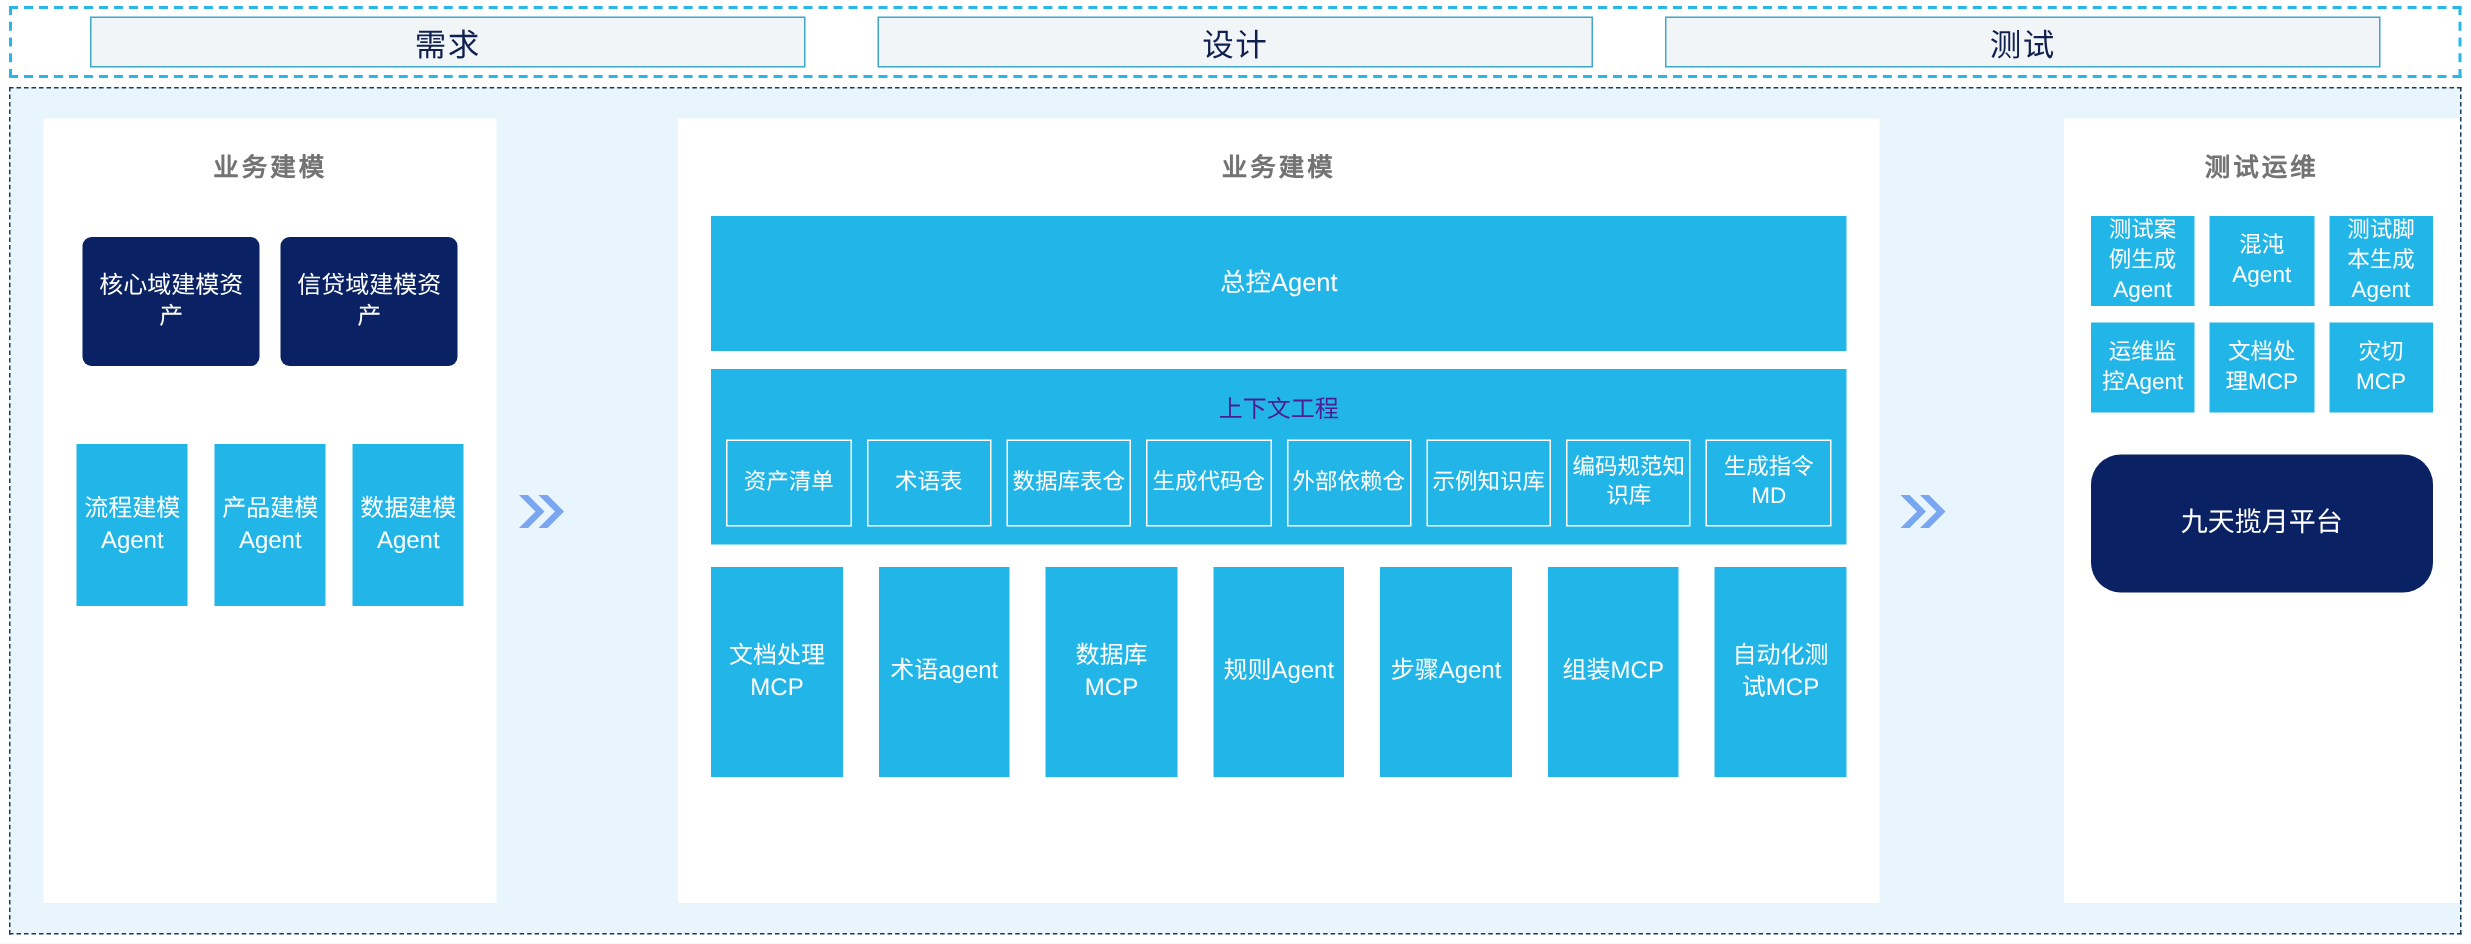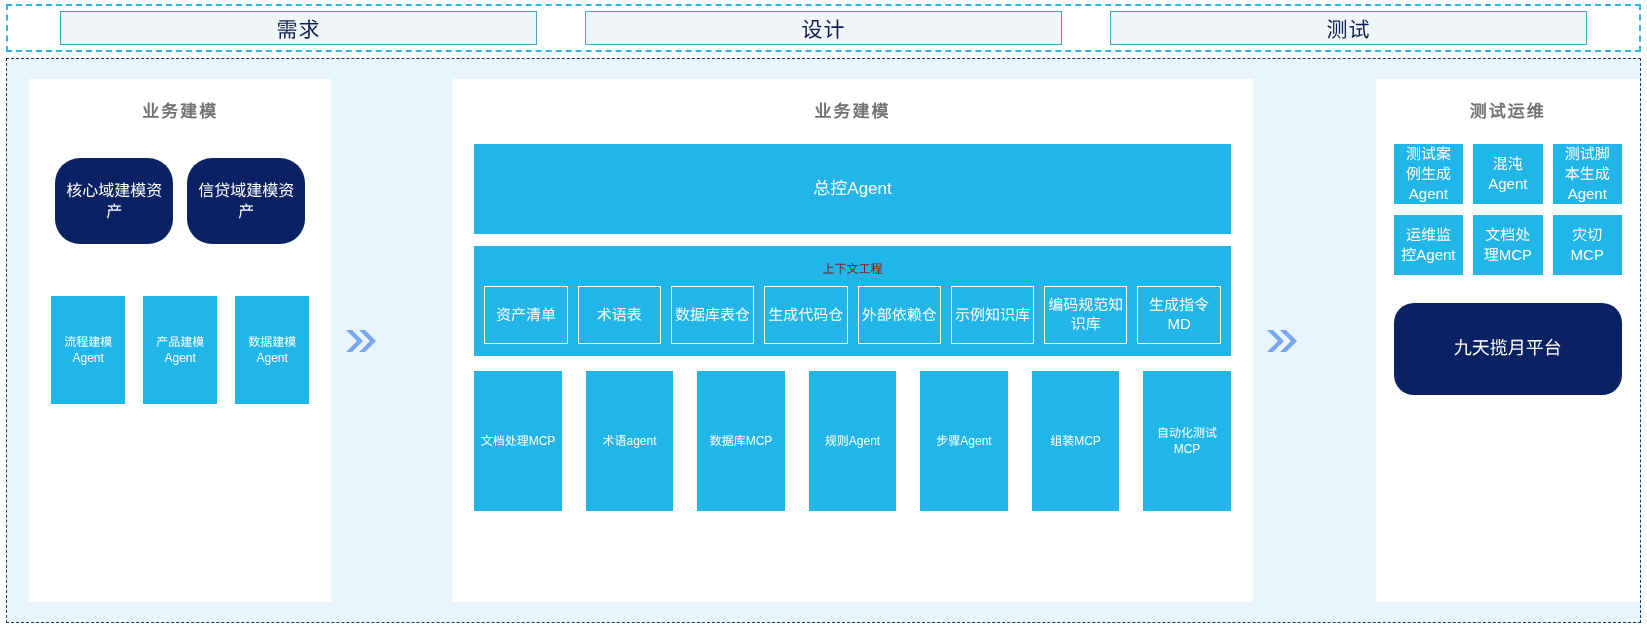--- a/index.html
+++ b/index.html
@@ -114,21 +114,21 @@
     padding: 4px 6px;
     box-sizing: border-box;
   }
   .tile-cyan {
     background: #22b5e8;
     color: #ffffff;
     display: flex;
     align-items: center;
     justify-content: center;
     text-align: center;
-    font-size: 12px;
+    font-size: 16px;
     line-height: 1.34;
     padding: 3px 5px;
     box-sizing: border-box;
   }
   .tile-outline {
     background: transparent;
     border: 1.4px solid #ffffff;
     color: #ffffff;
     display: flex;
     align-items: center;
@@ -143,21 +143,20 @@
   
   .left-assets {
     display: flex;
     gap: 14px;
     justify-content: center;
     margin-top: 36px;
   }
   .left-assets .tile-navy {
     width: 118px;
     height: 86px;
-    border-radius: 25px;
   }
   .left-agents {
     display: flex;
     gap: 18px;
     justify-content: center;
     margin-top: 52px;
   }
   .left-agents .tile-cyan {
     width: 74px;
     height: 108px;
@@ -172,23 +171,23 @@
     margin-top: 22px;
     font-size: 17px;
   }
   .context-block {
     background: #22b5e8;
     margin-top: 12px;
     padding: 9px 10px 12px 10px;
     box-sizing: border-box;
   }
   .context-title {
-    color: #7f1d1d;
-    text-align: center;
-    font-size: 12px;
+    color: #4c1d95;
+    text-align: center;
+    font-size: 16px;
     padding: 4px 0 10px 0;
   }
   .context-items {
     display: flex;
     gap: 10px;
   }
   .context-items .tile-outline {
     flex: 1 1 0;
     height: 58px;
   }

